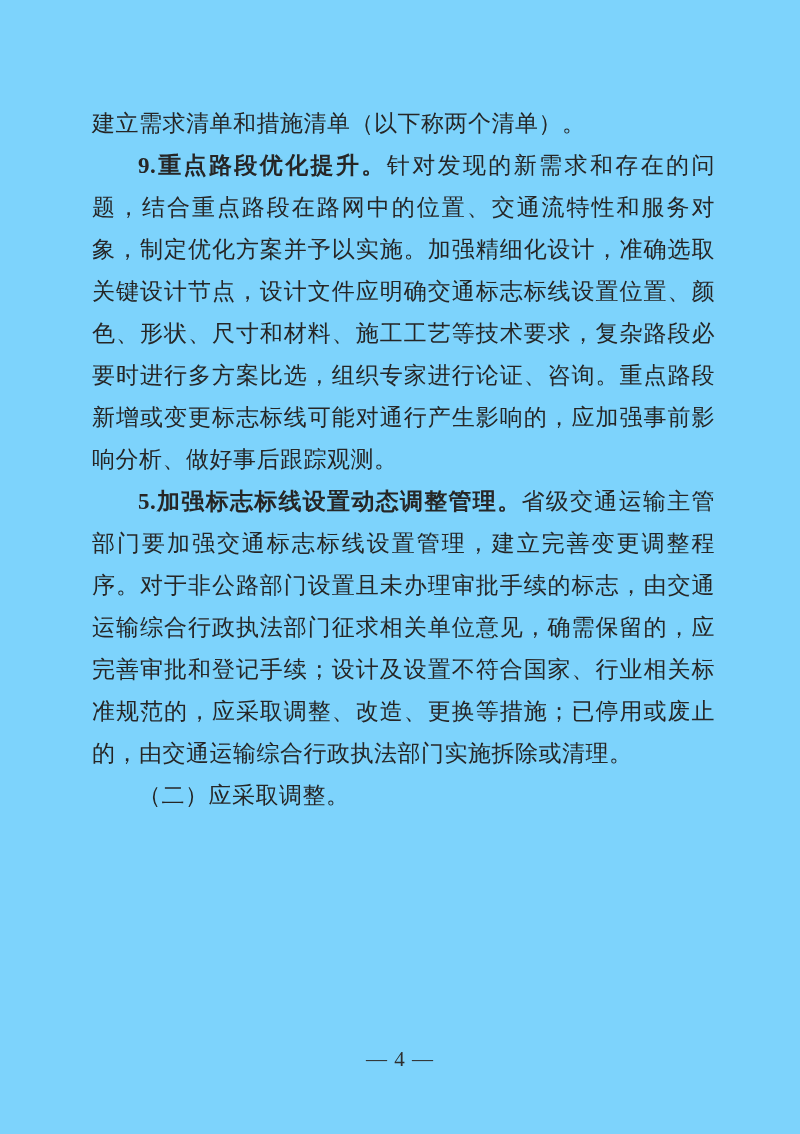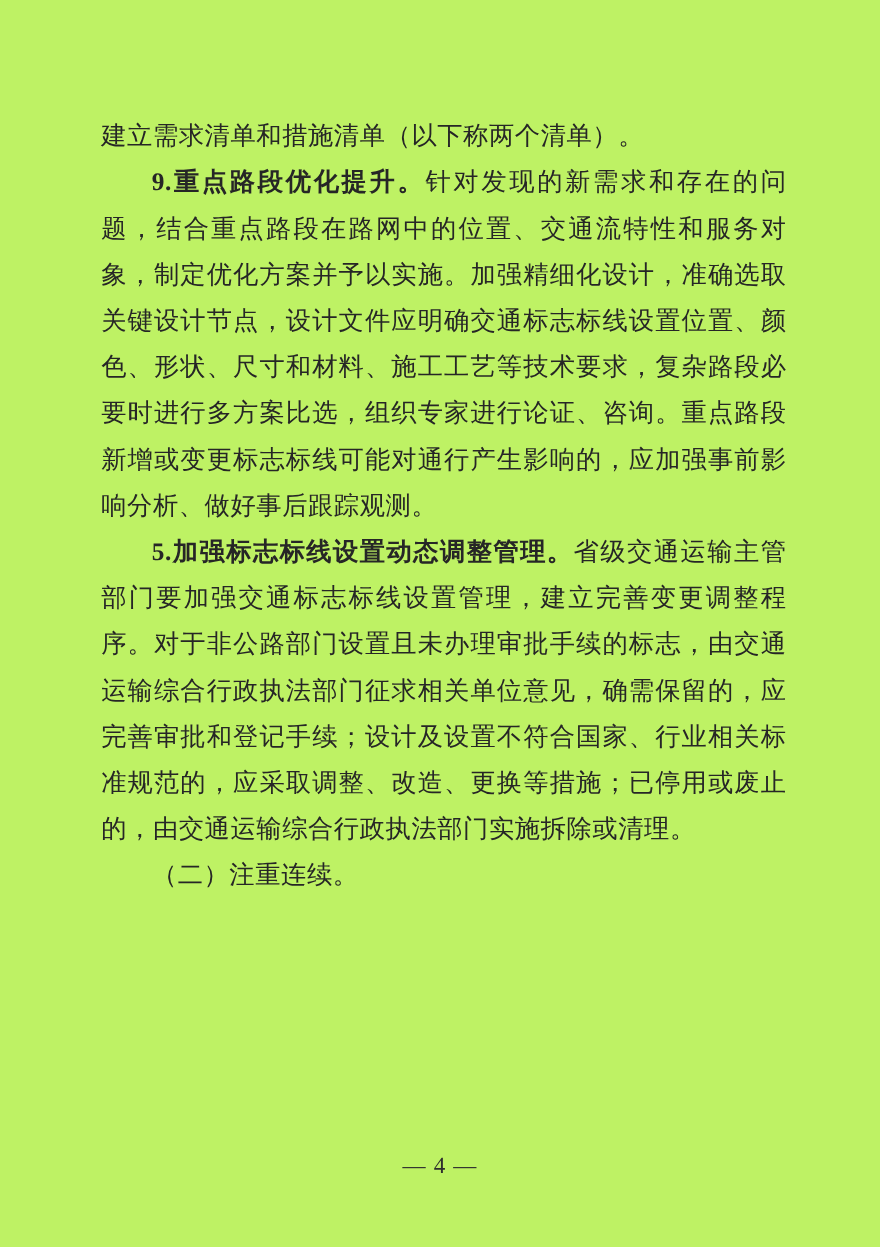--- a/index.html
+++ b/index.html
@@ -10,21 +10,21 @@
     width: 800px;
     height: 1134px;
     background: #fcfcfb;
     overflow: hidden;
     font-family: "Liberation Serif", serif;
   }
   .page {
     position: relative;
     width: 800px;
     height: 1134px;
-    background: #bef264;
+    background: #7dd3fc;
   }
   .content {
     position: absolute;
     left: 92px;
     top: 103px;
     width: 623px;
     color: #262626;
     font-size: 23px;
     line-height: 42px;
     text-align: justify;
@@ -59,20 +59,20 @@
 <div class="page">
 
   <div class="content">
 
     <p class="no-indent"><span class="lead"></span><span>建立需求清单和措施清单（以下称两个清单）。</span></p>
 
     <p><span class="lead">9.重点路段优化提升。</span><span>针对发现的新需求和存在的问题，结合重点路段在路网中的位置、交通流特性和服务对象，制定优化方案并予以实施。加强精细化设计，准确选取关键设计节点，设计文件应明确交通标志标线设置位置、颜色、形状、尺寸和材料、施工工艺等技术要求，复杂路段必要时进行多方案比选，组织专家进行论证、咨询。重点路段新增或变更标志标线可能对通行产生影响的，应加强事前影响分析、做好事后跟踪观测。</span></p>
 
     <p><span class="lead">5.加强标志标线设置动态调整管理。</span><span>省级交通运输主管部门要加强交通标志标线设置管理，建立完善变更调整程序。对于非公路部门设置且未办理审批手续的标志，由交通运输综合行政执法部门征求相关单位意见，确需保留的，应完善审批和登记手续；设计及设置不符合国家、行业相关标准规范的，应采取调整、改造、更换等措施；已停用或废止的，由交通运输综合行政执法部门实施拆除或清理。</span></p>
 
-    <p><span class="lead"></span><span>（二）注重连续。</span></p>
+    <p><span class="lead"></span><span>（二）应采取调整。</span></p>
 
 
   </div>
 
   <div class="footer">— 4 —</div>
 
 </div>
 
 </body></html>

